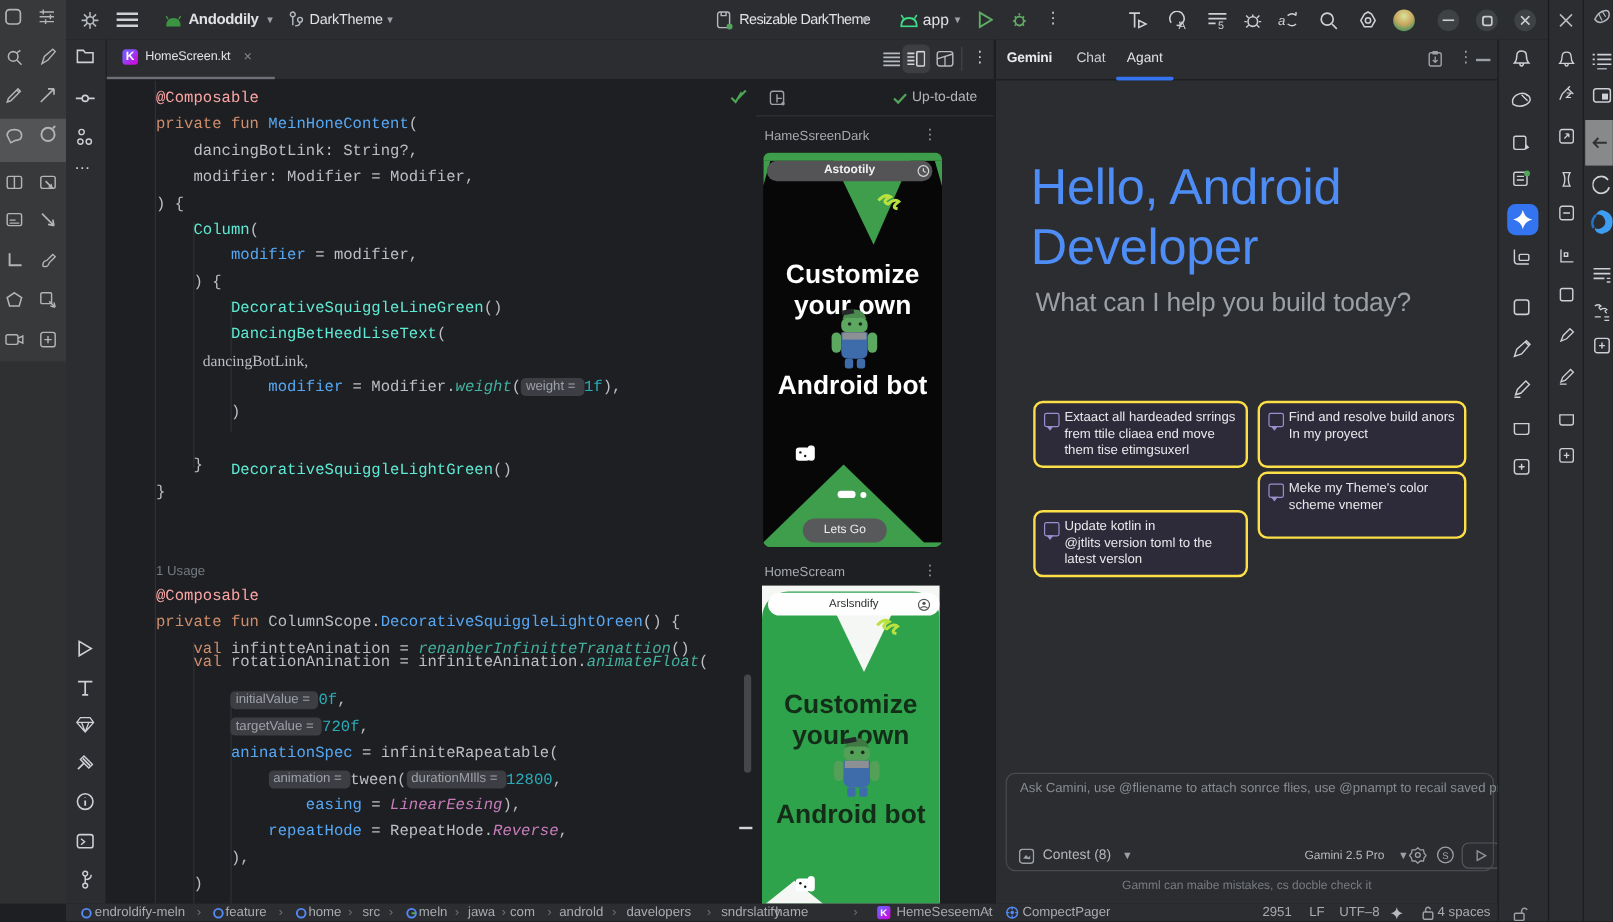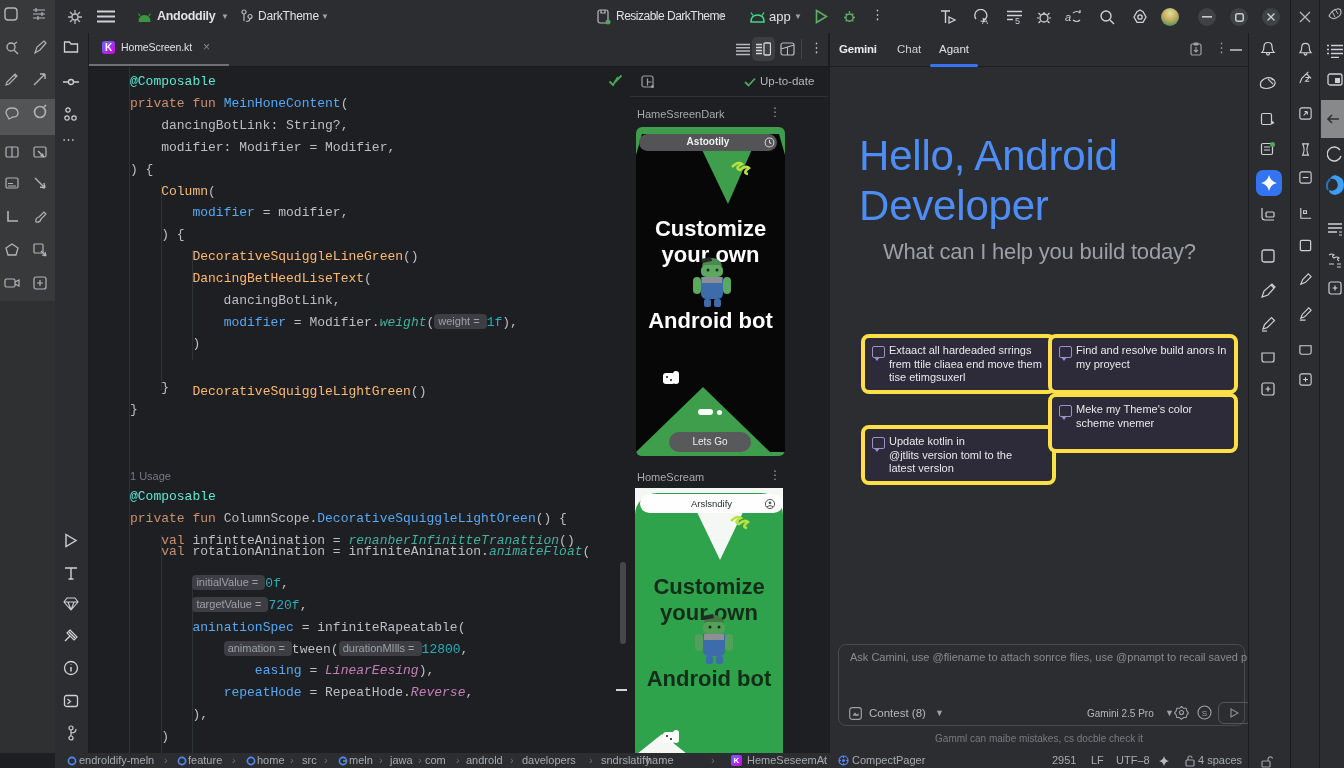--- a/index.html
+++ b/index.html
@@ -12,29 +12,29 @@
 #titlebar{left:55px;top:0;width:1235px;height:33px;background:#2b2d30;border-bottom:1px solid #1c1d1f;}
 .tbtxt{position:absolute;top:9px;font-size:13px;color:#dfe1e5;white-space:nowrap;}
 .winbtn{position:absolute;top:8px;width:18px;height:18px;border-radius:50%;background:#3f4245;}
 
 #lstrip{left:55px;top:33px;width:33px;height:720px;background:#2b2d30;border-right:1px solid #1c1d1f;}
 
 #tabrow{left:89px;top:33px;width:739px;height:33px;background:#2b2d30;border-bottom:1px solid #1c1d1f;}
 
 #editor{left:89px;top:67px;width:540px;height:686px;background:#1e1f22;overflow:hidden;}
 .cl{position:absolute;left:41px;white-space:pre;font-family:"Liberation Mono",monospace;font-size:13px;line-height:22px;height:22px;color:#bcbec4;}
-.kw{color:#cf8e6d;} .ann{color:#5eead4;} .fn{color:#56a8f5;} .call{color:#fdba74;}
+.kw{color:#cf8e6d;} .ann{color:#fca5a5;} .fn{color:#56a8f5;} .call{color:#5eead4;}
 .na{color:#56a8f5;} .num{color:#2aacb8;} .itc{color:#43b1a0;font-style:italic;} .pc{color:#c77dbb;font-style:italic;}
 .hint{display:inline-block;background:#3c3e43;border-radius:4px;color:#9da0a6;font-family:"Liberation Sans",sans-serif;font-size:11px;line-height:15px;padding:0 4px;vertical-align:1px;}
 .ig{position:absolute;width:1px;background:#2e3135;}
 
 #preview{left:630px;top:67px;width:198px;height:686px;background:#1e1f22;overflow:hidden;}
 
 #gemini{left:829px;top:33px;width:418px;height:720px;background:#2b2d30;border-left:1px solid #1c1d1f;}
-.card{position:absolute;width:170px;height:52px;border:4px solid #fde047;border-radius:8px;background:#2d2a3a;color:#e8e9eb;font-size:11px;line-height:13.5px;padding-left:12px;}
+.card{position:absolute;width:170px;height:52px;border:2px solid #fde047;border-radius:8px;background:#2d2a3a;color:#e8e9eb;font-size:11px;line-height:13.5px;}
 .cardtxt{position:absolute;left:24px;top:6px;right:4px;}
 .cicon{position:absolute;left:7px;top:8px;width:11px;height:10px;border:1.3px solid #9b8fd0;border-radius:2px;}
 .cicon:after{content:"";position:absolute;left:1px;bottom:-4px;width:0;height:0;border-left:3px solid transparent;border-right:3px solid transparent;border-top:4px solid #9b8fd0;}
 
 #rstrip{left:1248px;top:33px;width:42px;height:735px;background:#2b2d30;border-left:1px solid #1c1d1f;}
 #rwin{left:1290px;top:0;width:54px;height:768px;background:#2b2d30;border-left:1px solid #191a1c;}
 
 #statusbar{left:55px;top:753px;width:1193px;height:15px;background:#2b2d30;font-size:11px;color:#9da0a6;}
 .bc{position:absolute;top:0px;white-space:nowrap;line-height:15px;font-size:11px;color:#a8abb0;}
 svg{display:block;}
@@ -275,21 +275,21 @@
   <div class="cl" style="top:4px;"><span class="ann">@Composable</span></div>
   <div class="cl" style="top:26px;"><span class="kw">private fun </span><span class="fn">MeinHoneContent</span>(</div>
   <div class="cl" style="top:48px;">    dancingBotLink: String?,</div>
   <div class="cl" style="top:70px;">    modifier: Modifier = Modifier,</div>
   <div class="cl" style="top:92px;">) {</div>
   <div class="cl" style="top:114px;">    <span class="call">Column</span>(</div>
   <div class="cl" style="top:135px;">        <span class="na">modifier</span> = modifier,</div>
   <div class="cl" style="top:157px;">    ) {</div>
   <div class="cl" style="top:179px;">        <span class="call">DecorativeSquiggleLineGreen</span>()</div>
   <div class="cl" style="top:201px;">        <span class="call">DancingBetHeedLiseText</span>(</div>
-  <div class="cl" style="top:223px;">            dancingBotLink,</div>
+  <div class="cl" style="top:223px;font-family:Liberation Serif, serif;">            dancingBotLink,</div>
   <div class="cl" style="top:245px;">            <span class="na">modifier</span> = Modifier.<span class="itc">weight</span>(<span class="hint">weight = </span><span class="num">1f</span>),</div>
   <div class="cl" style="top:266px;">        )</div>
   <div class="cl" style="top:288px;margin-top:26px;">        <span class="call">DecorativeSquiggleLightGreen</span>()</div>
   <div class="cl" style="top:310px;">    }</div>
   <div class="cl" style="top:332px;">}</div>
   <div class="cl" style="top:398px;font-family:'Liberation Sans',sans-serif;font-size:11px;color:#747a82;">1 Usage</div>
   <div class="cl" style="top:419px;"><span class="ann">@Composable</span></div>
   <div class="cl" style="top:441px;"><span class="kw">private fun </span>ColumnScope.<span class="fn">DecorativeSquiggleLightOreen</span>() {</div>
   <div class="cl" style="top:463px;">    <span class="kw">val</span> infintteAnination = <span class="itc">renanberInfinitteTranattion</span>()</div>
   <div class="cl" style="top:474px;">    <span class="kw">val</span> rotationAnination = infiniteAnination.<span class="itc">animateFloat</span>(</div>
@@ -364,21 +364,21 @@
       <rect x="25" y="42" width="7" height="8" rx="2" fill="#3e6cab"></rect>
     </svg>
     <svg class="icon" style="left:27px;top:244px;" width="17" height="16" viewBox="0 0 17 16">
       <rect x="0" y="2" width="12" height="11" rx="3" fill="#fff"></rect>
       <rect x="10" y="0" width="6" height="13" rx="3" fill="#fff"></rect>
       <circle cx="4" cy="6" r="1" fill="#111"></circle>
         <circle cx="8" cy="9" r="1" fill="#111"></circle>
     </svg>
     <div class="abs" style="left:62px;top:282px;width:15px;height:6px;background:#fff;border-radius:3px;"></div>
     <div class="abs" style="left:81px;top:283px;width:5px;height:5px;background:#fff;border-radius:50%;"></div>
-    <div class="abs" style="left:33px;top:305px;width:82px;height:20px;background:#58595b;border-radius:11px;text-align:center;line-height:20px;font-size:10px;color:#eceded;">Lets Go</div>
+    <div class="abs" style="left:33px;top:305px;width:70px;height:20px;background:#58595b;border-radius:11px;text-align:center;line-height:20px;font-size:10px;color:#eceded;">Lets Go</div>
   </div>
 
   <span class="abs" style="left:7px;top:404px;font-size:11px;color:#a6a9ae;">HomeScream</span>
   <span class="abs" style="left:139px;top:401px;font-size:12px;color:#9da0a6;">⋮</span>
 
   <div class="abs" style="left:5px;top:421px;width:148px;height:266px;background:#f4f7f3;overflow:hidden;">
     <div class="abs" style="left:0;top:5px;width:148px;height:261px;background:#2fa24c;border-radius:22px 22px 0 0;"></div>
     <svg class="icon" style="left:0;top:0;" width="148" height="266" viewBox="0 0 148 266">
       <polygon points="61,22 109,22 85,72" fill="#f4f7f3"></polygon>
       <polygon points="2,266 52,266 27,246" fill="#f4f7f3"></polygon>
@@ -428,21 +428,21 @@
         <rect x="2" y="2" width="10" height="11" rx="1.5" stroke="#9da0a6" fill="none" stroke-width="1.2"></rect>
         <rect x="4.5" y="0.5" width="5" height="3" rx="1" fill="#9da0a6"></rect>
         <path d="M7 5 v5 M5 8 l2 2 l2 -2" stroke="#9da0a6" stroke-width="1.1" fill="none"></path>
       </svg>
     <span class="abs" style="left:385px;top:7px;font-size:13px;color:#9da0a6;">⋮</span>
     <div class="abs" style="left:400px;top:16px;width:12px;height:1.5px;background:#9da0a6;"></div>
   </div>
 
   <div class="abs" style="left:29px;top:99px;font-size:42px;color:#4e8df6;letter-spacing:-0.2px;">Hello, Android</div>
   <div class="abs" style="left:29px;top:149px;font-size:42px;color:#4e8df6;letter-spacing:-0.2px;">Developer</div>
-  <div class="abs" style="left:33px;top:206px;font-size:22px;letter-spacing:-0.2px;color:#9aa0a6;margin-left:20px;">What can I help you build today?</div>
+  <div class="abs" style="left:33px;top:206px;font-size:22px;letter-spacing:-0.2px;color:#9aa0a6;">What can I help you build today?</div>
 
   <div class="card" style="left:31px;top:301px;width:175px;">
     <div class="cicon"></div>
     <div class="cardtxt">Extaact all hardeaded srrings frem ttile cliaea end move them tise etimgsuxerl</div>
   </div>
   <div class="card" style="left:218px;top:301px;width:170px;">
     <div class="cicon"></div>
     <div class="cardtxt">Find and resolve build anors In my proyect</div>
   </div>
   <div class="card" style="left:31px;top:360px;width:175px;margin-top:32px;">

